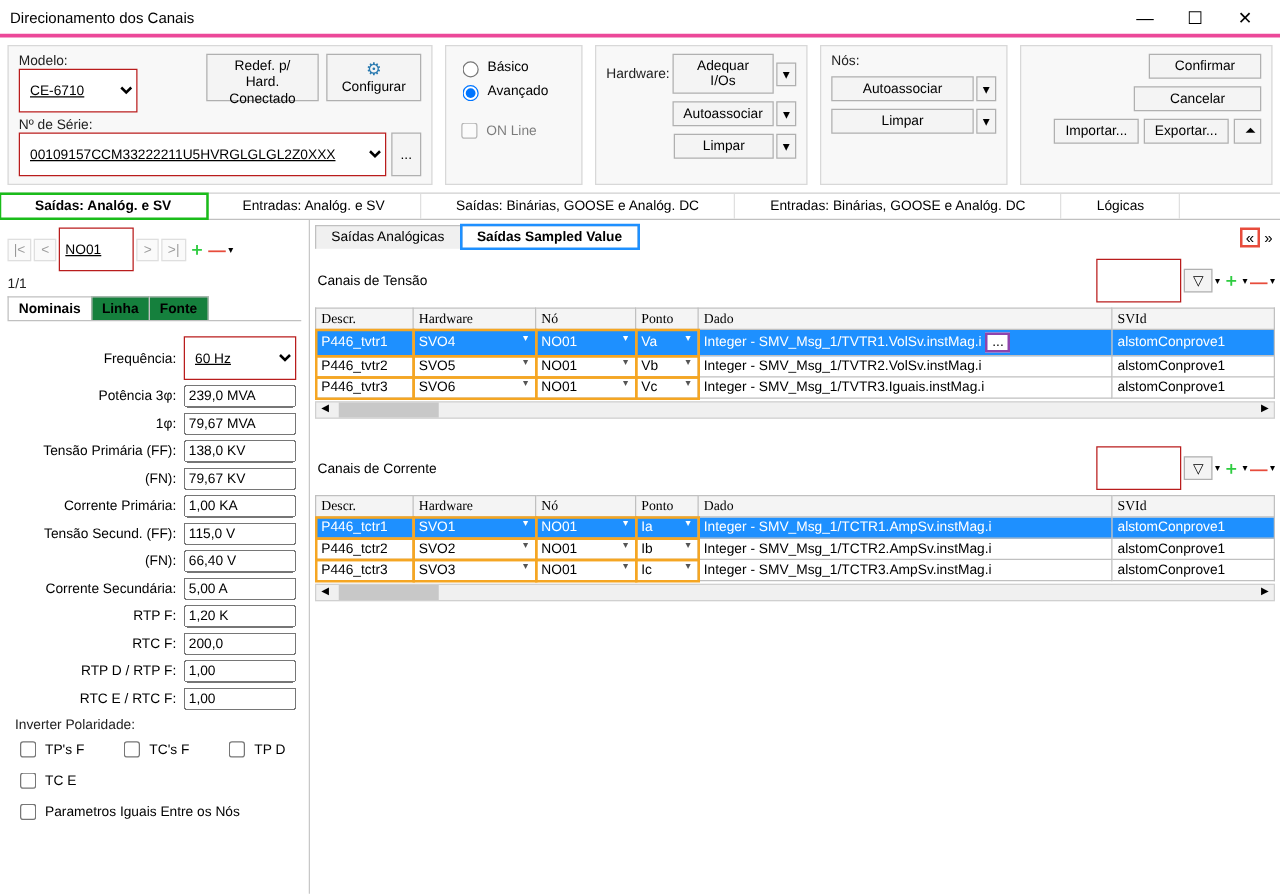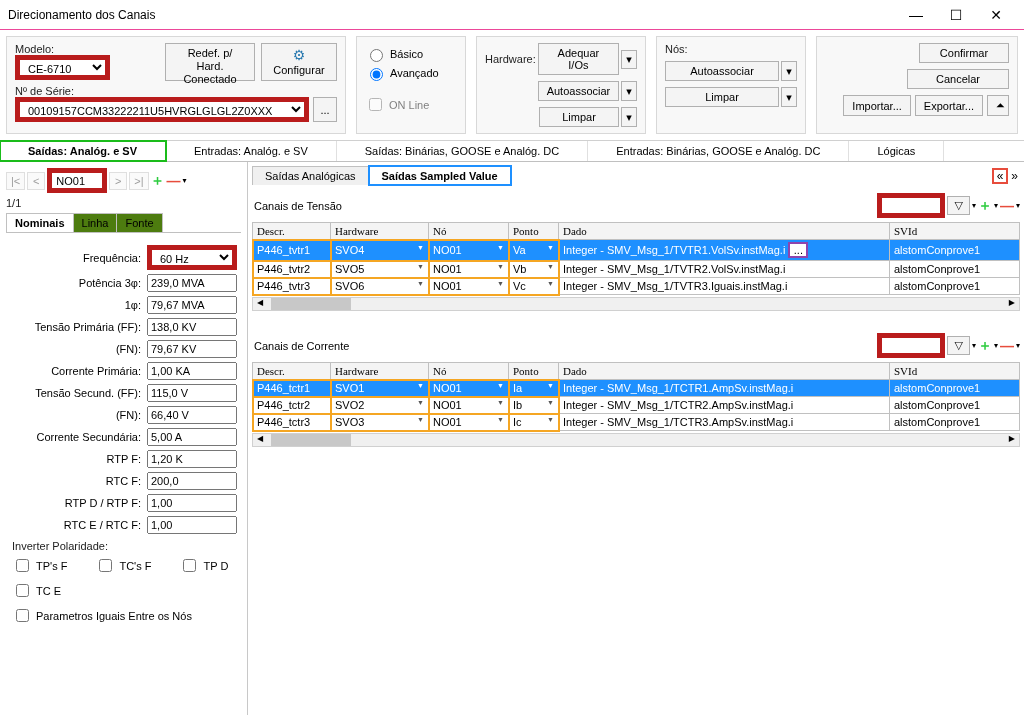--- a/index.html
+++ b/index.html
@@ -1,37 +1,37 @@
 <!DOCTYPE html>
 <html><head>
 <meta charset="utf-8">
 <style>
 * { box-sizing: border-box; font-family: "Segoe UI", Tahoma, sans-serif; font-size: 11px; }
 body { margin: 0; background: #fff; width: 1024px; height: 715px; overflow: hidden; }
-.titlebar { height: 30px; display: flex; align-items: center; padding: 0 8px; border-bottom: 1px solid #ec4899; }
+.titlebar { height: 30px; display: flex; align-items: center; padding: 0 8px; border-bottom: 3px solid #ec4899; }
 .titlebar .title { flex: 1; font-size: 12px; }
 .titlebar .winbtn { width: 40px; text-align: center; font-size: 14px; }
 .topframe { display: flex; padding: 6px; gap: 10px; border-bottom: 1px solid #d0d0d0; }
 .group { border: 1px solid #d8d8d8; padding: 6px 8px; background: #f8f8f8; }
 .lbl { font-size: 11px; color: #222; }
-select, input[type=text] { border: 5px solid #b91c1c; background: #fff; padding: 2px 4px; height: 25px; font-size: 11px; }
+select, input[type=text] { border: 1px solid #b91c1c; background: #fff; padding: 2px 4px; height: 35px; font-size: 11px; text-decoration: underline; }
 button { border: 1px solid #b0b0b0; background: #f4f4f4; padding: 3px 8px; font-size: 11px; cursor: pointer; }
 .bigbtn { height: 38px; width: 80px; text-align: center; line-height: 1.2; }
 .radio-row { display: flex; align-items: center; gap: 4px; margin: 3px 0; }
 .maintabs { display: flex; border-bottom: 1px solid #c0c0c0; }
 .maintab { padding: 4px 28px; border-right: 1px solid #e0e0e0; cursor: pointer; }
 .maintab.active { outline: 2px solid #1abc1a; outline-offset: -1px; font-weight: bold; }
 .body-split { display: flex; height: calc(715px - 30px - 88px - 24px); }
 .left-panel { width: 248px; border-right: 1px solid #c8c8c8; padding: 6px; display: flex; flex-direction: column; }
 .node-nav { display: flex; align-items: center; gap: 2px; margin-bottom: 4px; }
 .node-nav button { padding: 2px 4px; min-width: 18px; }
 .plus { color: #2ecc40; font-weight: bold; font-size: 14px; }
 .minus { color: #e74c3c; font-weight: bold; font-size: 14px; }
 .subtabs2 { display: flex; border-bottom: 1px solid #c0c0c0; margin-top: 4px; }
-.subtab2 { padding: 3px 8px; border: 1px solid #c0c0c0; border-bottom: none; margin-right: -1px; background: #4d7c0f; cursor: pointer; }
+.subtab2 { padding: 3px 8px; border: 1px solid #c0c0c0; border-bottom: none; margin-right: -1px; background: #15803d; cursor: pointer; font-weight: bold; }
 .subtab2.active { background: #fff; font-weight: bold; }
 .form-rows { margin-top: 8px; padding-right: 4px; overflow-y: auto; flex: 1; }
 .form-row { display: flex; align-items: center; margin: 4px 0; }
 .form-row .flabel { flex: 1; text-align: right; padding-right: 6px; }
 .form-row input, .form-row select { width: 90px; }
 .chk-grid { display: flex; flex-wrap: wrap; gap: 6px 28px; margin: 4px 0 6px 6px; }
 .chk { display: flex; align-items: center; gap: 4px; }
 .right-panel { flex: 1; display: flex; flex-direction: column; padding: 4px; }
 .svtabs { display: flex; }
 .svtab { padding: 3px 12px; border: 1px solid #c0c0c0; border-bottom: none; background: #f0f0f0; cursor: pointer; }

